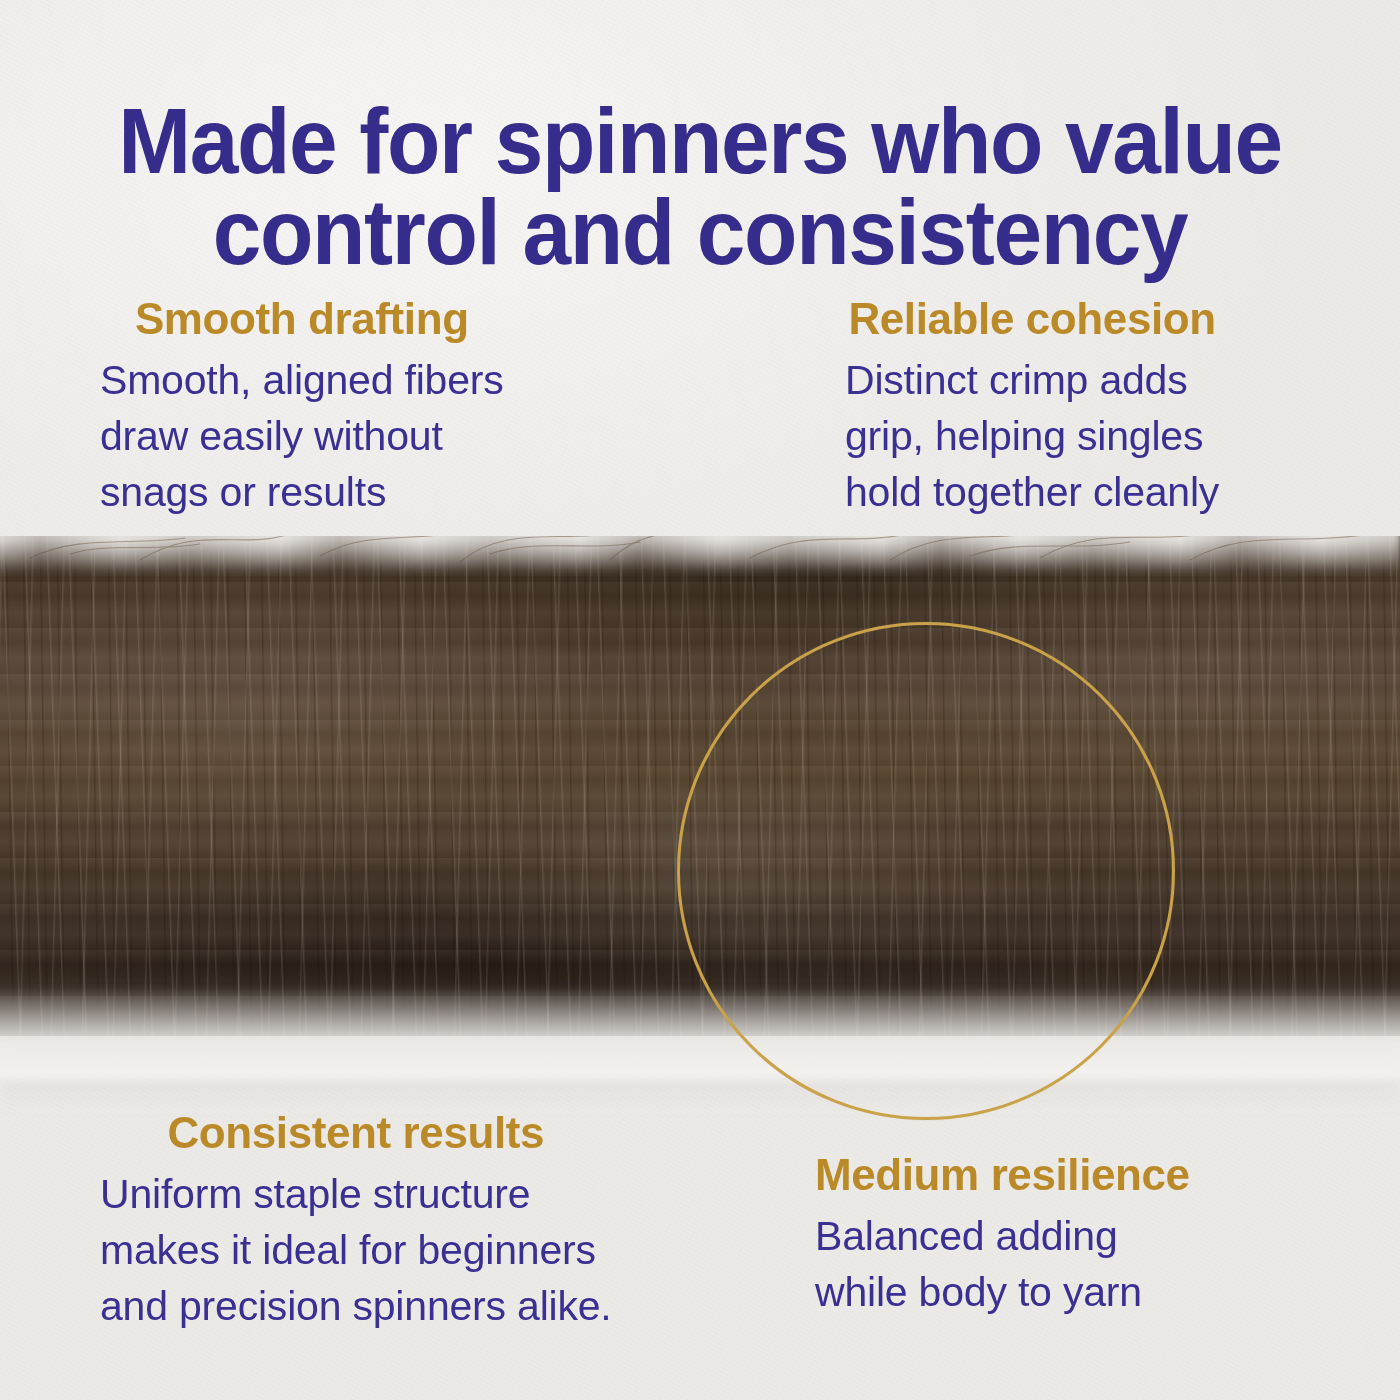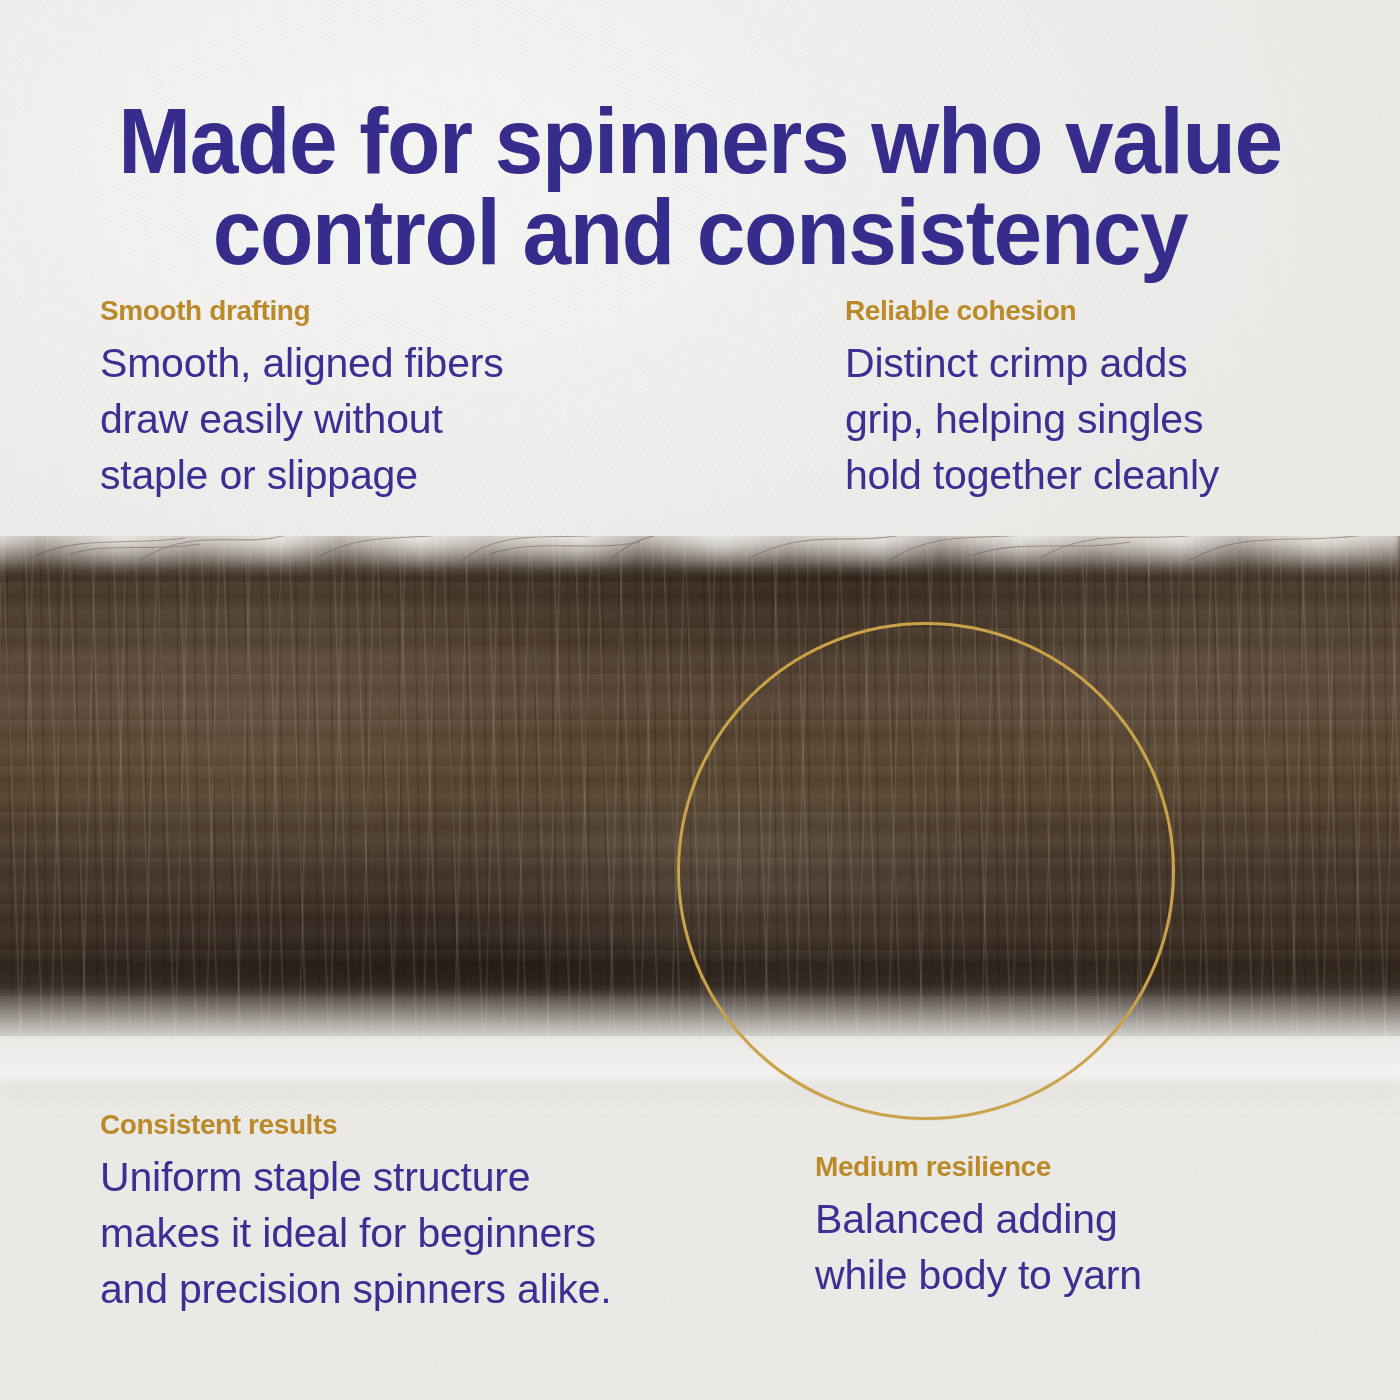--- a/index.html
+++ b/index.html
@@ -54,26 +54,27 @@
   }
   .headline .hl-line { display: block; white-space: nowrap; }
 
   
   .feature {
     position: absolute;
     z-index: 6;
   }
   .feature .f-title {
     color: #bb8a28;
-    font-size: 28px;
+    font-size: 44px;
     font-weight: 700;
     line-height: 1.05;
     letter-spacing: -0.4px;
     margin: 0 0 11px 0;
     white-space: nowrap;
+    text-align: center;
   }
   .feature .f-body {
     color: #3a2f92;
     font-size: 41px;
     font-weight: 400;
     line-height: 1.36;
     letter-spacing: -0.2px;
     margin: 0;
   }
   .feature .f-body span { display: block; white-space: nowrap; }
@@ -274,21 +275,21 @@
     <div id="wool-bottom-fade"></div>
   </div>
 
   <div id="highlight-ring"></div>
 
   <div class="feature" id="feature-tl">
     <div class="f-title">Smooth drafting</div>
     <div class="f-body">
       <span>Smooth, aligned fibers</span>
       <span>draw easily without</span>
-      <span>staple or slippage</span>
+      <span>snags or results</span>
     </div>
   </div>
 
   <div class="feature" id="feature-tr">
     <div class="f-title">Reliable cohesion</div>
     <div class="f-body">
       <span>Distinct crimp adds</span>
       <span>grip, helping singles</span>
       <span>hold together cleanly</span>
     </div>

